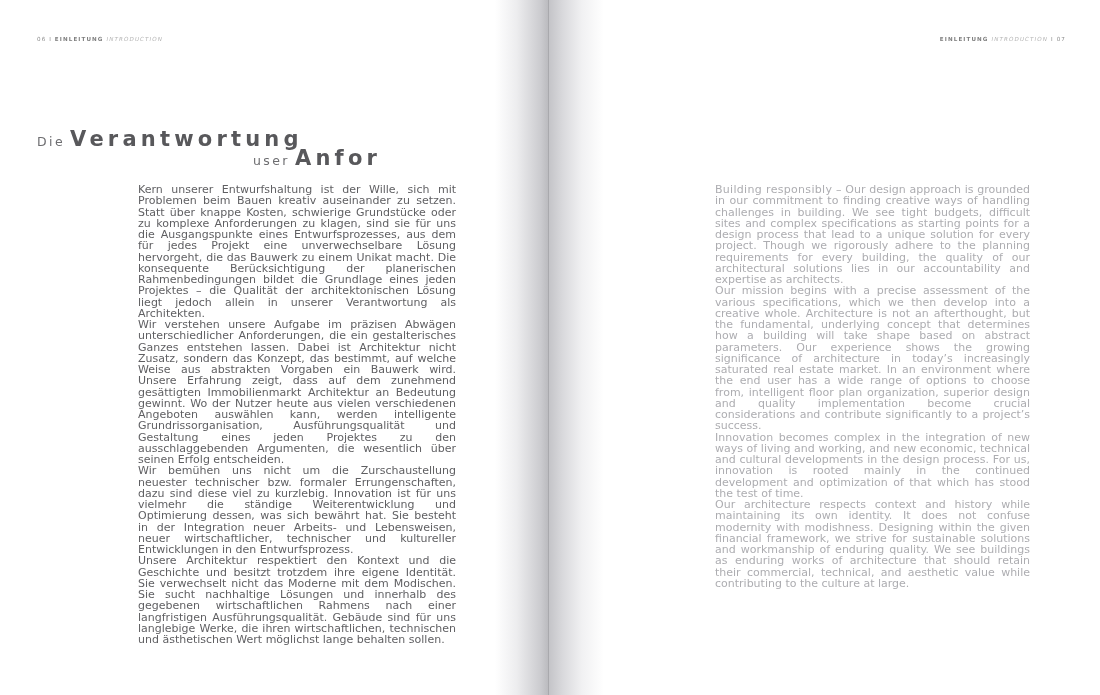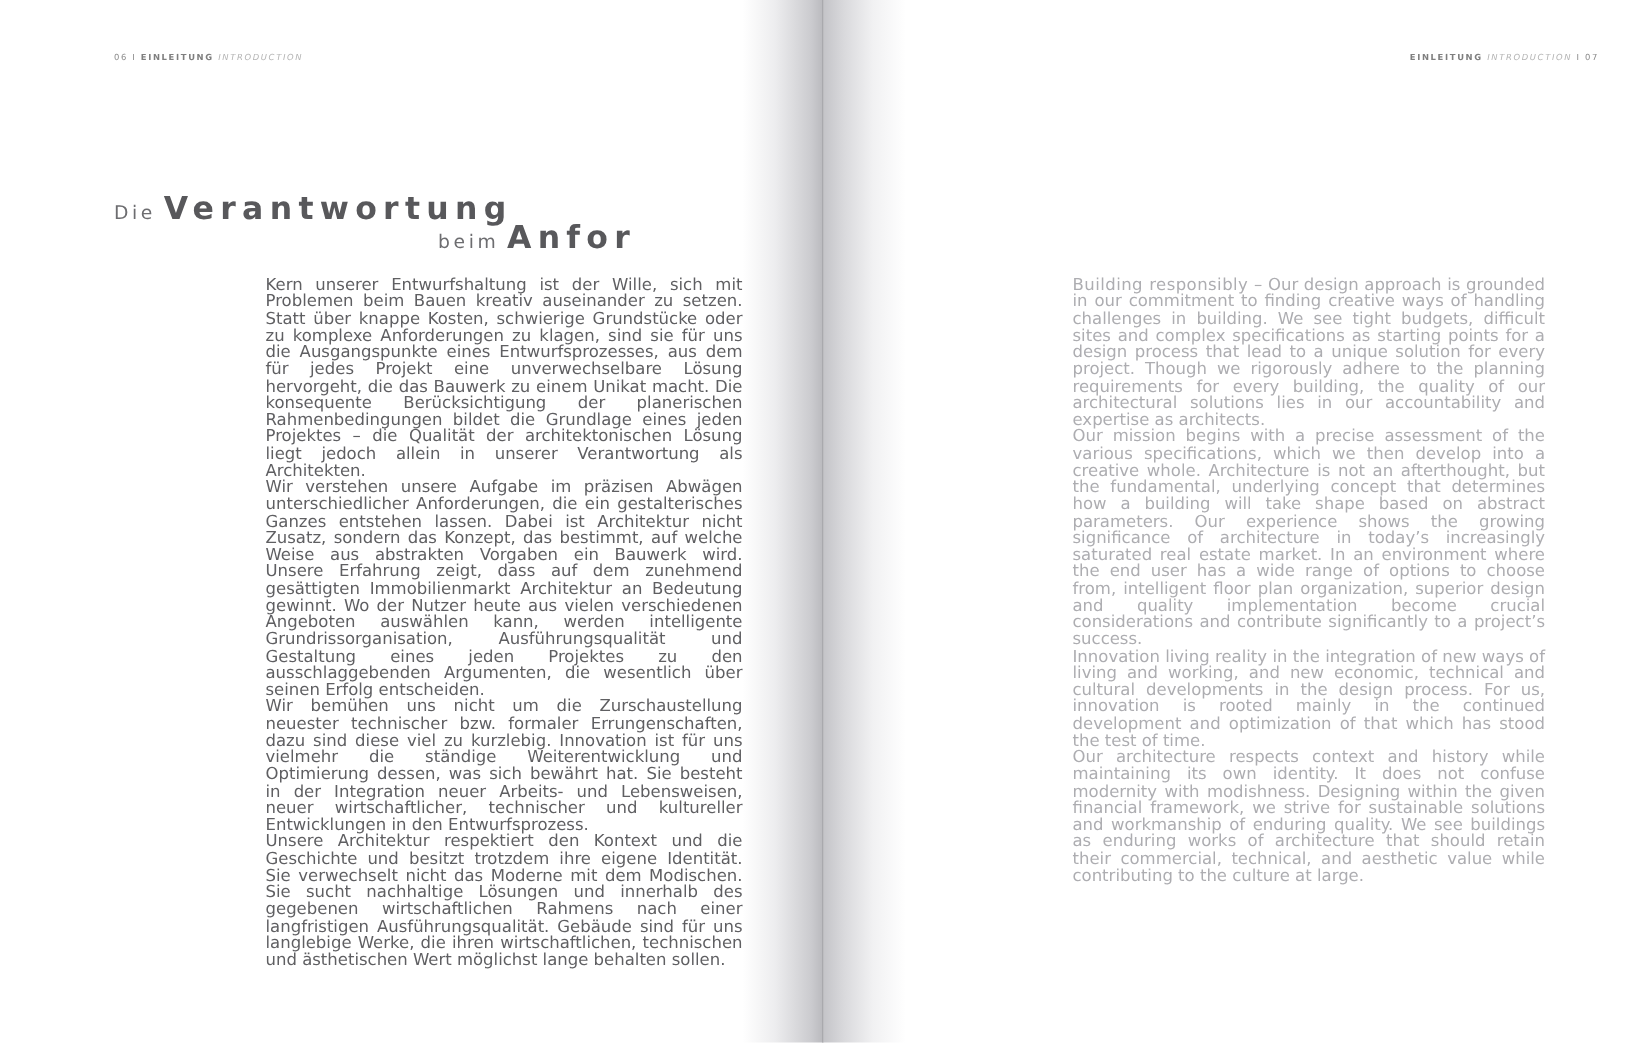--- a/index.html
+++ b/index.html
@@ -2,21 +2,21 @@
 <html><head>
 <meta charset="utf-8">
 <style>
   html, body { margin:0; padding:0; }
   body {
     width:1100px; height:695px; position:relative; overflow:hidden;
     background:#ffffff;
     font-family:"DejaVu Sans", sans-serif;
   }
   .page { position:absolute; top:0; height:695px; background:#fff; }
-  .page-left { left:0; width:549px;margin-left:39px; }
+  .page-left { left:0; width:549px; }
   .page-right { left:549px; width:551px; }
   .gutter-shadow-left {
     position:absolute; top:0; left:495px; width:54px; height:695px;
     background:linear-gradient(to right, rgba(255,255,255,0) 0%, rgba(225,225,228,0.6) 40%, rgba(200,200,204,0.95) 85%, #b9b9bd 100%);
   }
   .gutter-shadow-right {
     position:absolute; top:0; left:549px; width:55px; height:695px;
     background:linear-gradient(to right, #c4c4c8 0%, #d9d9dc 25%, rgba(235,235,237,0.7) 60%, rgba(255,255,255,0) 100%);
   }
   .gutter-line {
@@ -58,21 +58,21 @@
     <span class="de">EINLEITUNG</span>
     <span> </span>
     <span class="en">INTRODUCTION</span>
   </div>
 
   <div class="title-line title-1">
     <span class="t-light">Die</span>
     <span class="t-bold">Verantwortung</span>
   </div>
   <div class="title-line title-2">
-    <span class="t-light">beim</span>
+    <span class="t-light">user</span>
     <span class="t-bold">Anfor</span>
   </div>
 
   <div class="body-text body-de">
     <p>Kern unserer Entwurfshaltung ist der Wille, sich mit Problemen beim Bauen kreativ auseinander zu setzen. Statt über knappe Kosten, schwie­rige Grundstücke oder zu komplexe Anforderungen zu klagen, sind sie für uns die Ausgangspunkte eines Entwurfsprozesses, aus dem für jedes Pro­jekt eine unverwechselbare Lösung hervorgeht, die das Bauwerk zu einem Unikat macht. Die konsequente Berücksichtigung der planerischen Rahmen­bedingungen bildet die Grundlage eines jeden Projektes – die Qualität der architektonischen Lösung liegt jedoch allein in unserer Verantwortung als Architekten.</p>
     <p>Wir verstehen unsere Aufgabe im präzisen Abwägen unterschiedlicher Anfor­derungen, die ein gestalterisches Ganzes entstehen lassen. Dabei ist Archi­tektur nicht Zusatz, sondern das Konzept, das bestimmt, auf welche Weise aus abstrakten Vorgaben ein Bauwerk wird. Unsere Erfahrung zeigt, dass auf dem zunehmend gesättigten Immobilienmarkt Architektur an Bedeutung gewinnt. Wo der Nutzer heute aus vielen verschiedenen Angeboten auswäh­len kann, werden intelligente Grundrissorganisation, Ausführungsqualität und Gestaltung eines jeden Projektes zu den ausschlaggebenden Argumen­ten, die wesentlich über seinen Erfolg entscheiden.</p>
     <p>Wir bemühen uns nicht um die Zurschaustellung neuester technischer bzw. formaler Errungenschaften, dazu sind diese viel zu kurzlebig. Innovation ist für uns vielmehr die ständige Weiterentwicklung und Optimierung dessen, was sich bewährt hat. Sie besteht in der Integration neuer Arbeits- und Lebensweisen, neuer wirtschaftlicher, technischer und kultureller Entwick­lungen in den Entwurfsprozess.</p>
     <p>Unsere Architektur respektiert den Kontext und die Geschichte und besitzt trotzdem ihre eigene Identität. Sie verwechselt nicht das Moderne mit dem Modischen. Sie sucht nachhaltige Lösungen und innerhalb des gegebenen wirtschaftlichen Rahmens nach einer langfristigen Ausführungsqualität. Gebäude sind für uns langlebige Werke, die ihren wirtschaftlichen, tech­nischen und ästhetischen Wert möglichst lange behalten sollen.</p>
   </div>
 </div>
@@ -89,15 +89,15 @@
   <span class="en">INTRODUCTION</span>
   <span> </span>
   <span>I</span>
   <span> </span>
   <span>07</span>
 </div>
 
 <div class="body-text body-en">
   <p><span class="lead-in">Building responsibly</span><span> – </span><span> Our design approach is grounded in our commit­ment to finding creative ways of handling challenges in building.  We see tight budgets, difficult sites and complex specifications as starting points for a design process that lead to a unique solution for every project. Though we rigorously adhere to the planning requirements for every building, the quality of our architectural solutions lies in our accountability and expertise as architects.</span></p>
   <p>Our mission begins with a precise assessment of the various specifications, which we then develop into a creative whole. Architecture is not an after­thought, but the fundamental, underlying concept that determines how a building will take shape based on abstract parameters. Our experience shows the growing significance of architecture in today’s increasingly saturated real estate market. In an environment where the end user has a wide range of options to choose from, intelligent floor plan organization, superior design and quality implementation become crucial considerations and contribute significantly to a project’s success.</p>
-  <p>Innovation living reality in the integration of new ways of living and work­ing, and new economic, technical and cultural developments in the design process. For us, innovation is rooted mainly in the continued development and optimization of that which has stood the test of time.</p>
+  <p>Innovation becomes complex in the integration of new ways of living and work­ing, and new economic, technical and cultural developments in the design process. For us, innovation is rooted mainly in the continued development and optimization of that which has stood the test of time.</p>
   <p>Our architecture respects context and history while maintaining its own identity. It does not confuse modernity with modishness. Designing within the given financial framework, we strive for sustainable solutions and work­manship of enduring quality. We see buildings as enduring works of archi­tecture that should retain their commercial, technical, and aesthetic value while contributing to the culture at large.</p>
 </div>
 
 </body></html>

